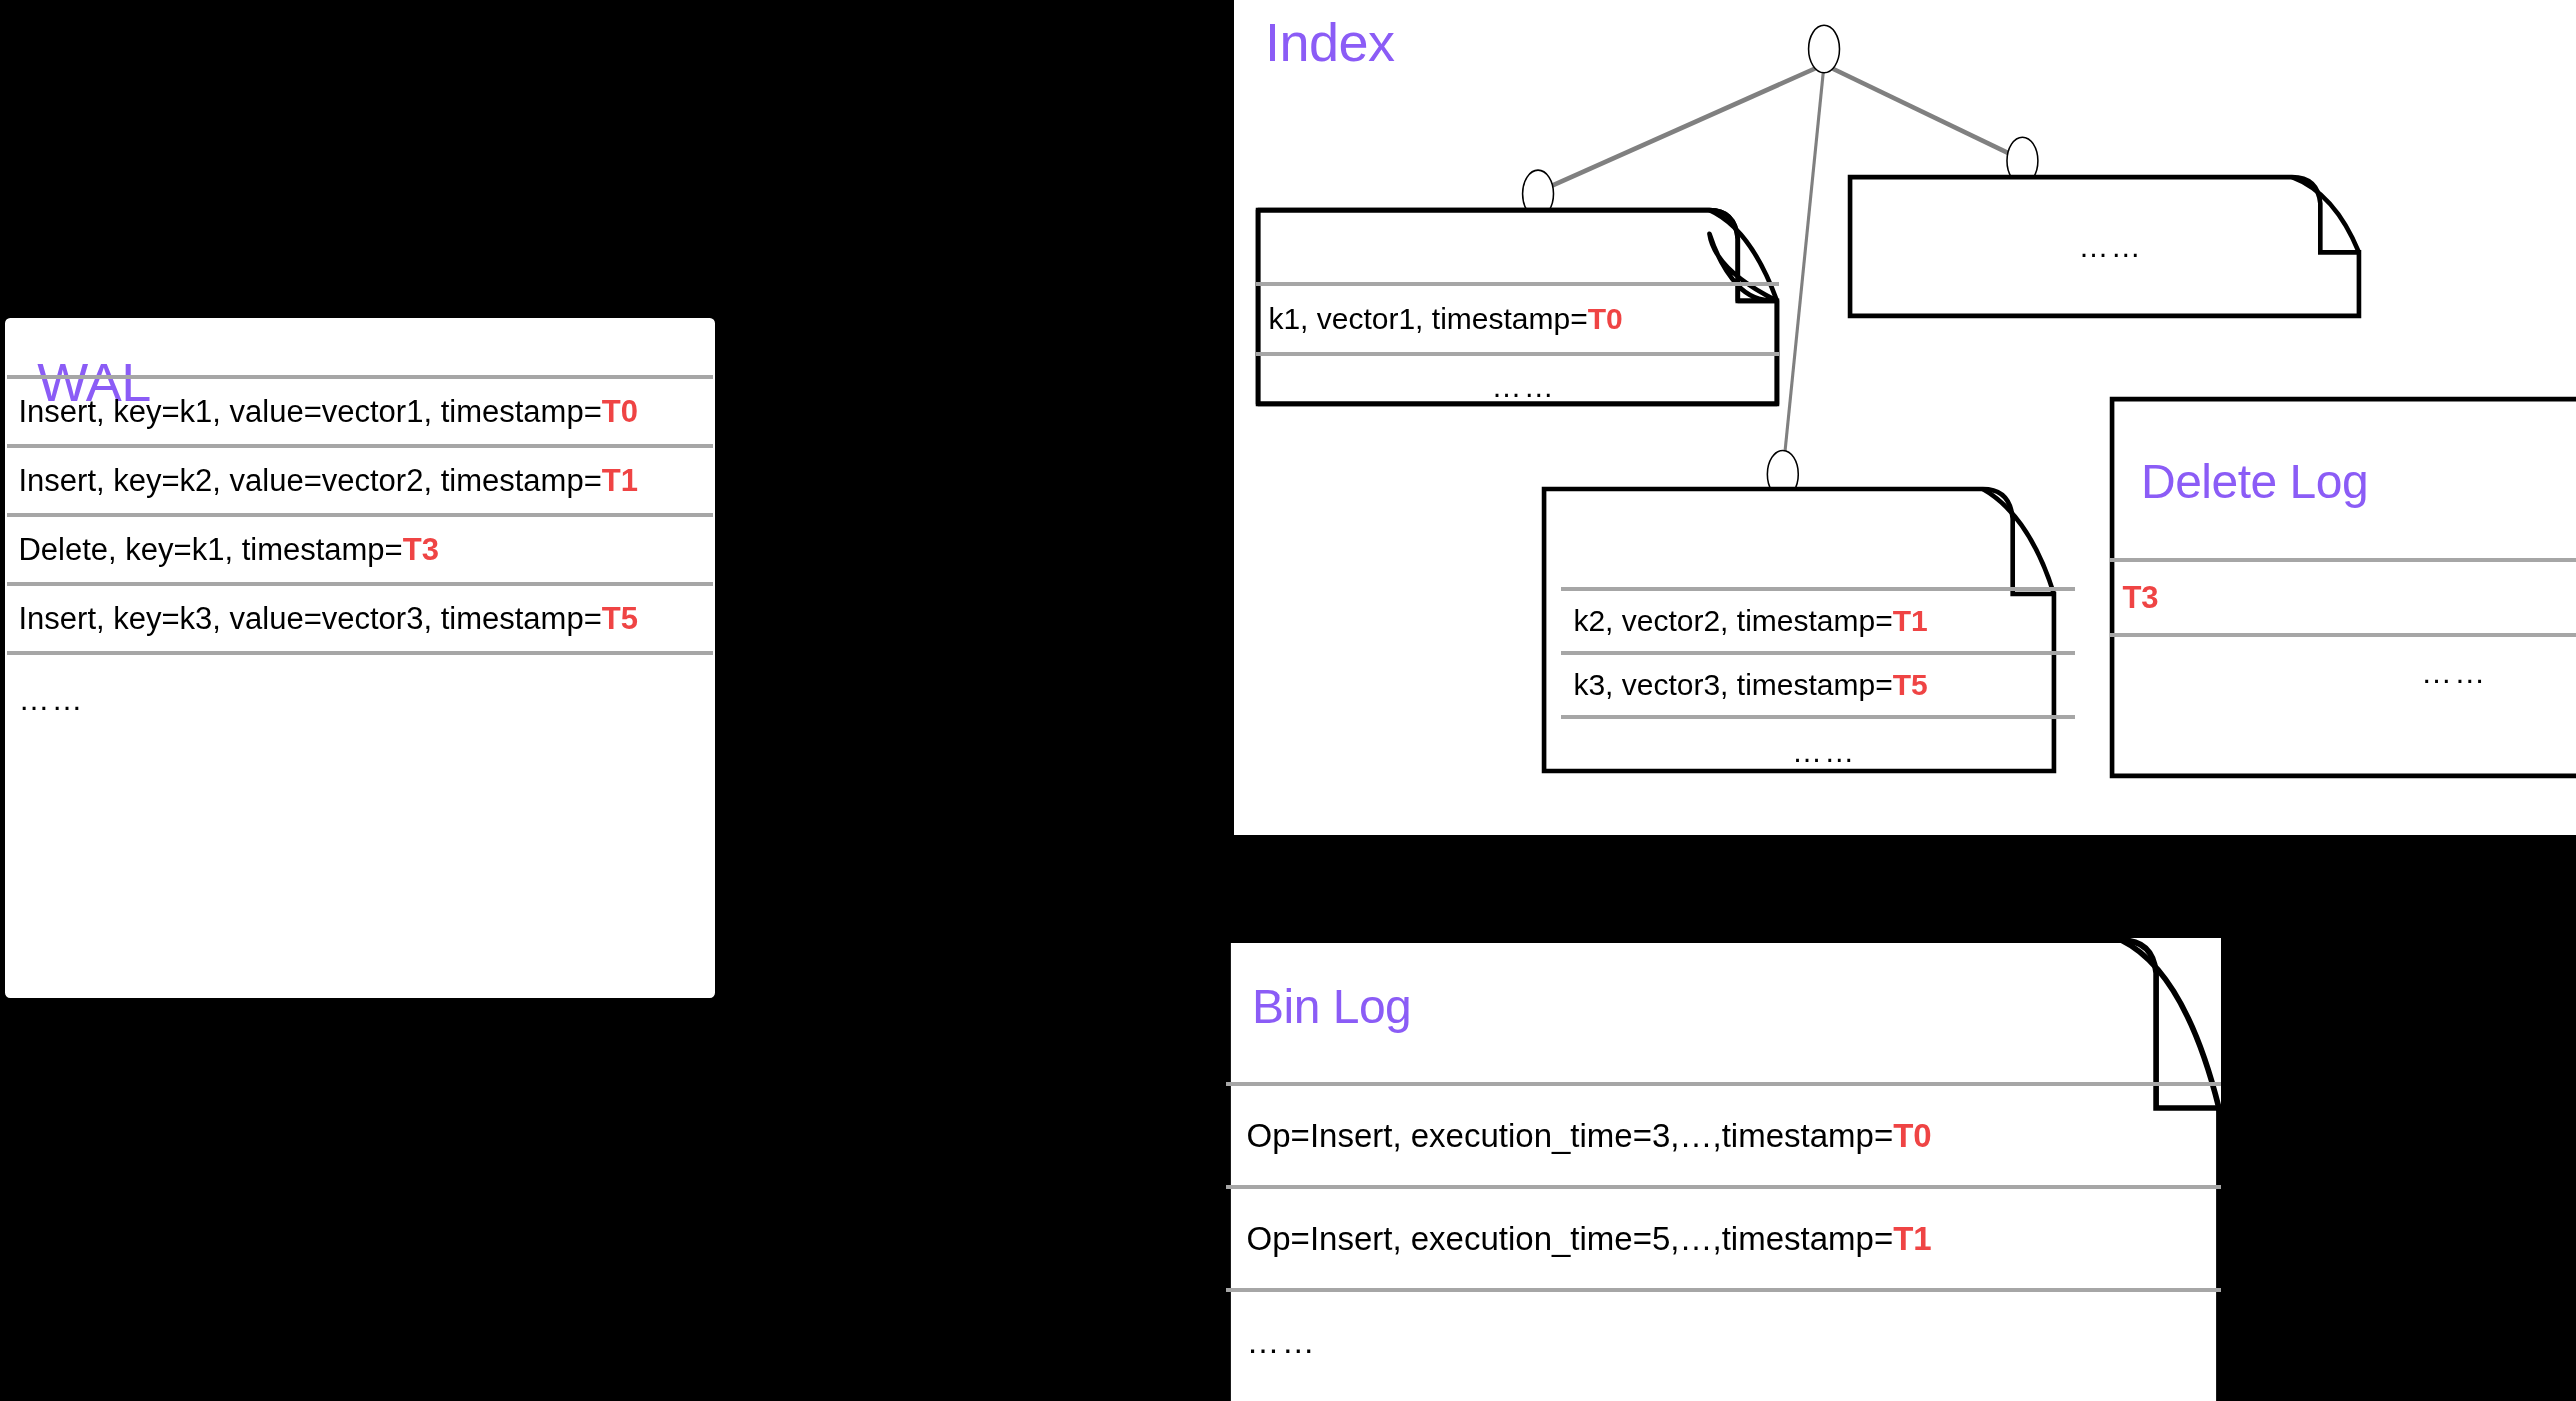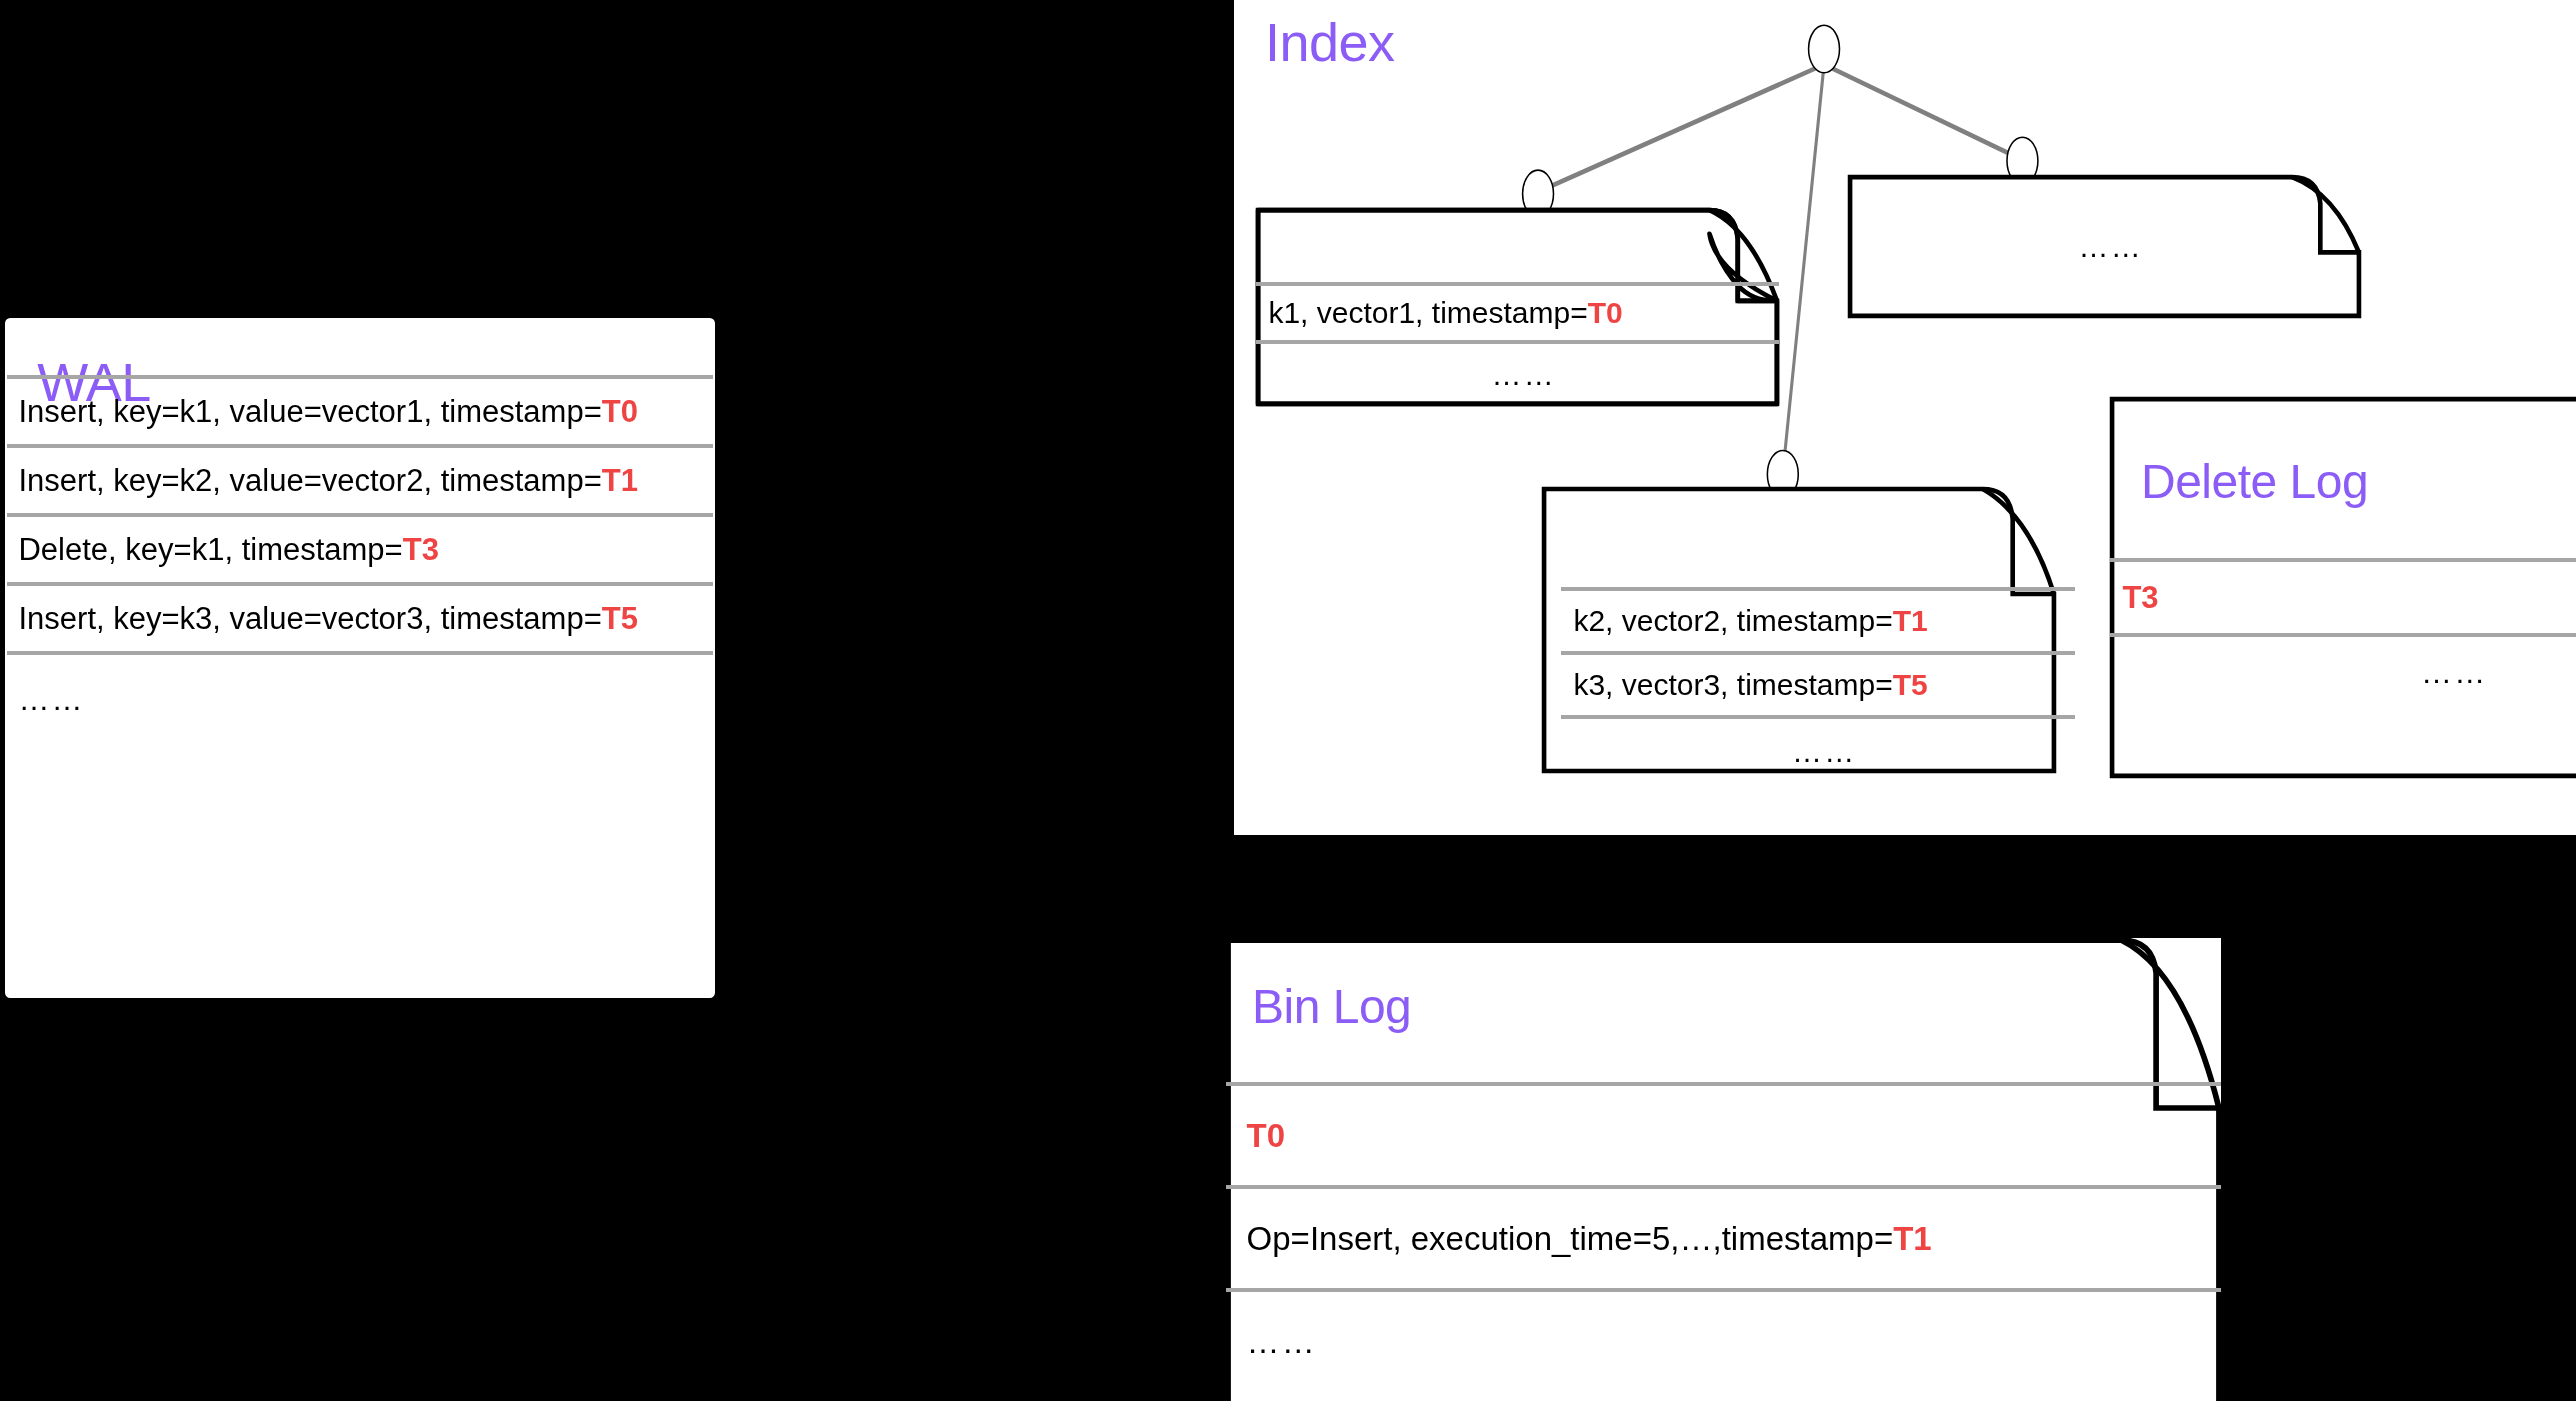--- a/index.html
+++ b/index.html
@@ -147,21 +147,21 @@
     width: 100%;
   }
   .card .row {
     padding-left: 12.4px;
     font-size: 30px;
   }
 
   
   .card-k1 { left: 1256px; top: 208px; width: 523px; height: 198px; }
   .card-k1 .card-rows { top: 74px; }
-  .card-k1 .row { height: 58px; }
+  .card-k1 .row { height: 70px; }
   .card-k1 .row:last-child { height: 66px; }
 
   
   .card-dots { left: 1848px; top: 175px; width: 513px; height: 143px; }
   .card-dots .card-rows { top: 0px; }
   .card-dots .row { height: 143px; border-top: none; }
 
   
   .card-k2k3 { left: 1542px; top: 487px; width: 514px; height: 286px; }
   .card-k2k3 .card-rows { top: 100px; padding-left: 19px; }
@@ -323,20 +323,21 @@
 
   <div class="card card-blog">
     <div class="body"></div>
     <svg class="fold-svg" viewBox="0 0 1932 930" preserveAspectRatio="none">
       <path d="M4,4 L1738,4 Q1800,4 1806,68 L1806,330 L1928,330 L1928,930 L4,930 Z" fill="none" stroke="#000000" stroke-width="11"></path>
       <path d="M1738,4 Q1862,65 1928,330" fill="none" stroke="#000000" stroke-width="11"></path>
     </svg>
     <div class="title title-binlog">Bin Log</div>
     <div class="card-rows">
       <div class="row">
+        <span class="txt">Op=Insert, execution_time=3,…,timestamp=</span>
           <span class="ts">T0</span>
       </div>
       <div class="row">
         <span class="txt">Op=Insert, execution_time=5,…,timestamp=</span>
           <span class="ts">T1</span>
       </div>
       <div class="row">
         <span class="txt ellipsis">……</span>
       </div>
     </div>

